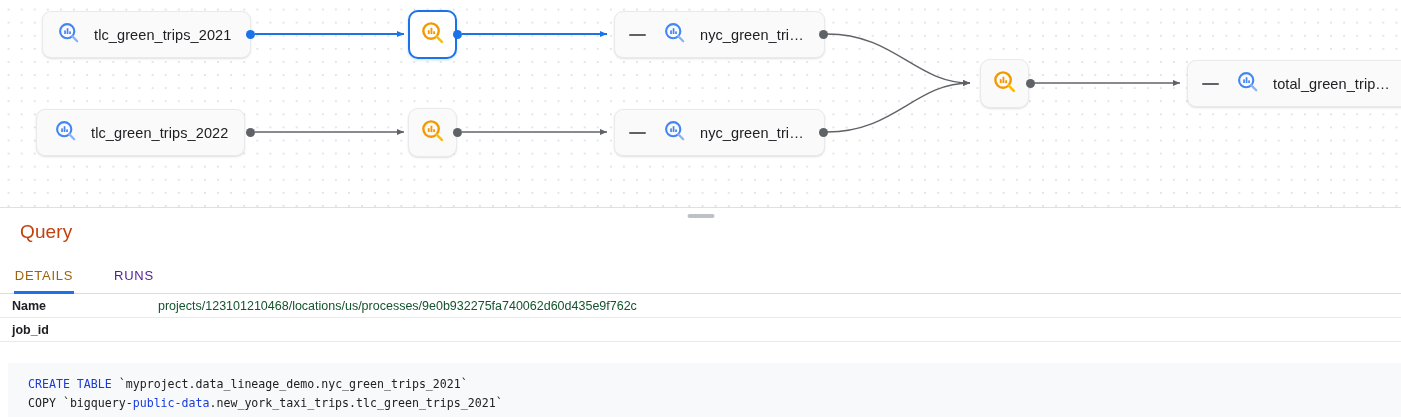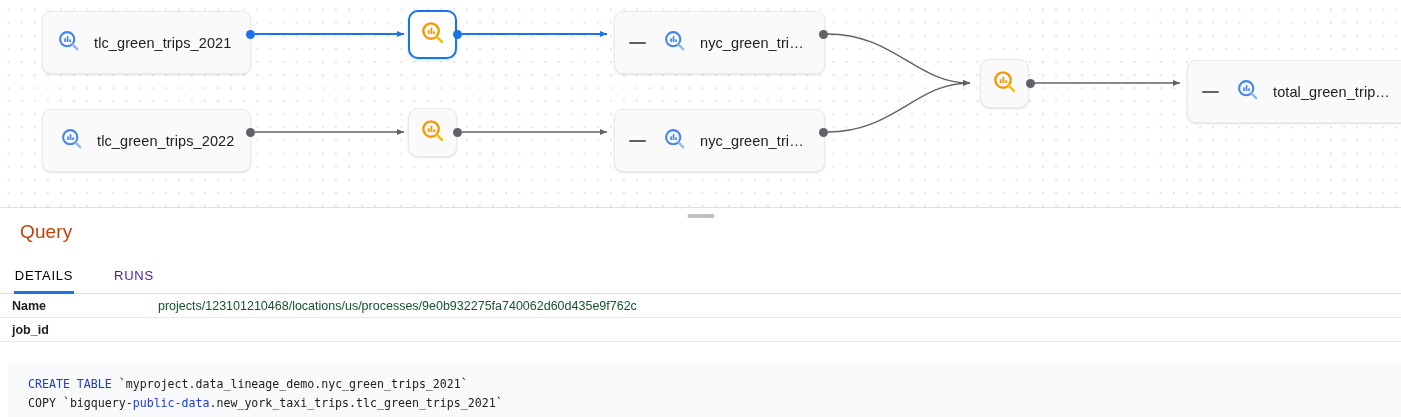--- a/index.html
+++ b/index.html
@@ -34,21 +34,21 @@
     position: absolute;
     box-sizing: border-box;
     background: #fafafa;
     border: 1px solid #e8eaed;
     border-radius: 9px;
     display: flex;
     align-items: center;
     box-shadow: 0 1px 2px rgba(60,64,67,.16);
   }
   .node-table {
-    height: 63px;
+    height: 47px;
     padding-left: 14px;
     padding-right: 14px;
     gap: 0;
   }
   .node-label {
     font-size: 14.5px;
     color: #202124;
     white-space: nowrap;
     overflow: hidden;
     text-overflow: ellipsis;
@@ -125,21 +125,21 @@
   .tab {
     position: absolute; top: 0;
     height: 32px; line-height: 30px;
     font-size: 13px;
     letter-spacing: .75px;
     font-weight: 500;
     color: #4c1d95;
     cursor: pointer;
     text-align: center;
   }
-  .tab.active { color: #000000; }
+  .tab.active { color: #a16207; }
   .tab.active::after {
     content: "";
     position: absolute; left: 0; right: 0; bottom: -1px;
     height: 3px; background: #1a73e8;
   }
   #tab-details { left: 14px; width: 60px; }
   #tab-runs    { left: 110px; width: 48px; }
 
   
   .rows { position: absolute; left: 0; top: 73px; width: 1401px; }
@@ -216,21 +216,21 @@
           <rect x="7.2" y="9.4" width="1.7" height="3.6" fill="#4285f4"></rect>
           <rect x="9.7" y="7.2" width="1.7" height="5.8" fill="#4285f4"></rect>
           <rect x="12.2" y="10.4" width="1.7" height="2.6" fill="#4285f4"></rect>
           <line x1="15.4" y1="15.4" x2="20.2" y2="20.2" stroke="#8ab4f8" stroke-width="2.3" stroke-linecap="round"></line>
         </svg>
       </span>
       <span class="node-label">tlc_green_trips_2021</span>
     </div>
     <div class="dot blue" style="left:246px; top:30px;"></div>
 
-    <div class="node node-table" style="left:42px; top:109px; width:209px;padding-left:17px;">
+    <div class="node node-table" style="left:36px; top:109px; width:209px;padding-left:17px;">
       <span class="node-icon">
         <svg width="24" height="24" viewBox="0 0 24 24">
           <circle cx="10.2" cy="10.2" r="7.1" fill="none" stroke="#4285f4" stroke-width="2.1"></circle>
           <rect x="7.2" y="9.4" width="1.7" height="3.6" fill="#4285f4"></rect>
           <rect x="9.7" y="7.2" width="1.7" height="5.8" fill="#4285f4"></rect>
           <rect x="12.2" y="10.4" width="1.7" height="2.6" fill="#4285f4"></rect>
           <line x1="15.4" y1="15.4" x2="20.2" y2="20.2" stroke="#8ab4f8" stroke-width="2.3" stroke-linecap="round"></line>
         </svg>
       </span>
       <span class="node-label">tlc_green_trips_2022</span>

